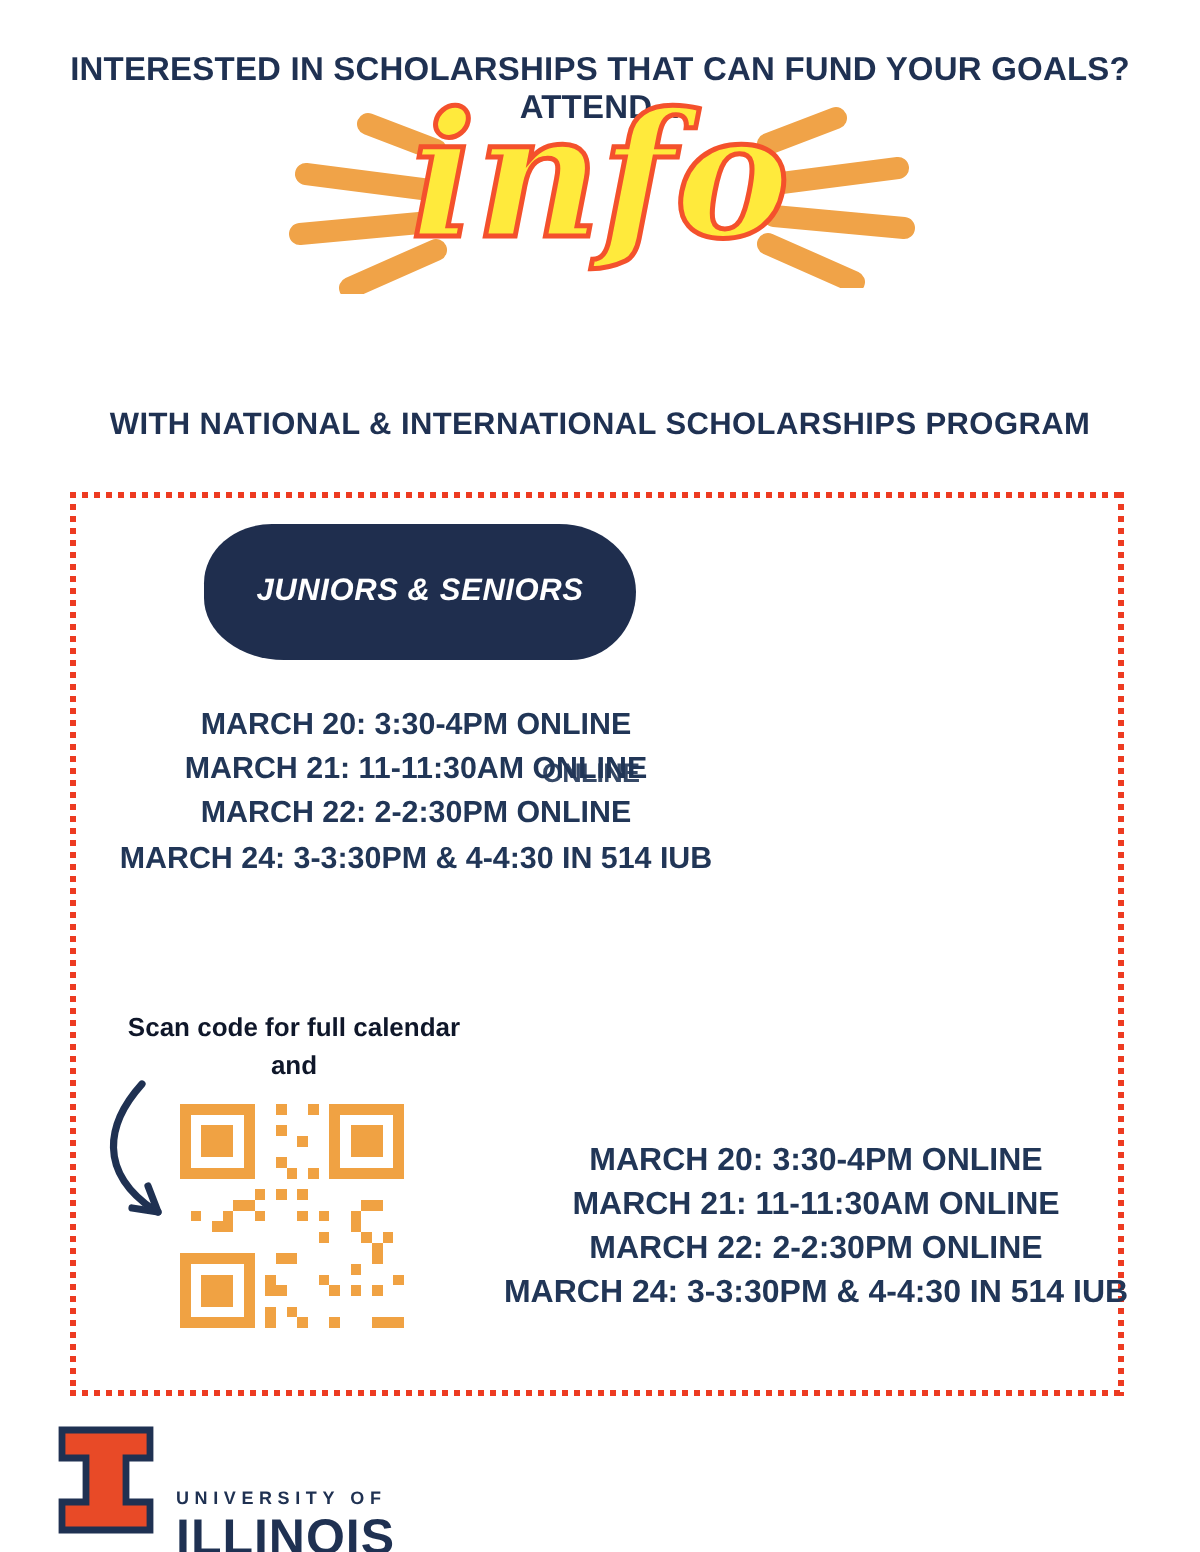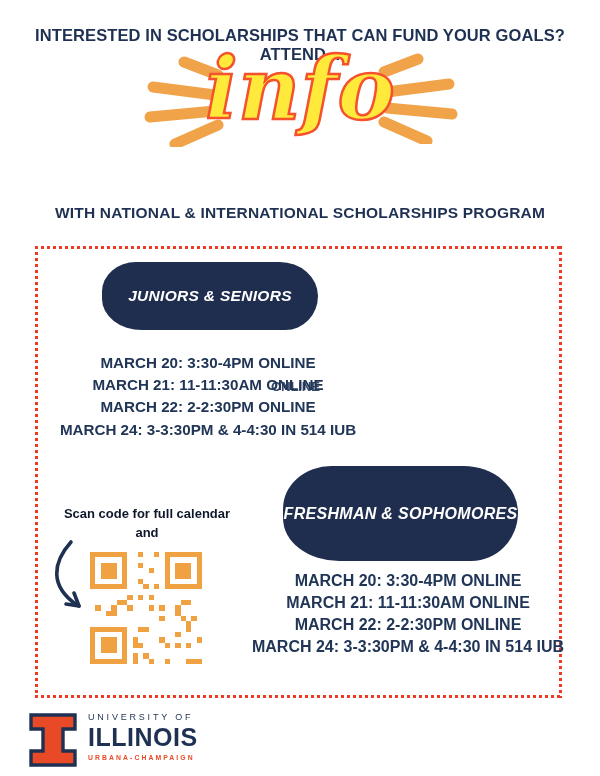--- a/index.html
+++ b/index.html
@@ -72,21 +72,21 @@
   .qr-svg{left:90px;top:552px;}
 
   
   .rays-left{left:128px;top:55px;}
   .rays-right{left:378px;top:52px;}
 
   
   .footer-logo{left:28px;top:710px;width:180px;height:58px;}
   .block-i{position:absolute;left:0;top:2px;}
   .wordmark{position:absolute;left:60px;top:2px;width:120px;}
-  .univ-of{font-weight:400;font-size:9px;letter-spacing:2.8px;color:#1f3152;white-space:nowrap;}
+  .univ-of{font-weight:700;font-size:9px;letter-spacing:2.8px;color:#1f3152;white-space:nowrap;margin-top:32px;}
   .illinois{font-weight:700;font-size:25px;letter-spacing:.5px;color:#1f3152;margin-top:1px;white-space:nowrap;}
   .urbana{font-weight:700;font-size:6.8px;letter-spacing:2.1px;color:#e84a27;margin-top:2px;white-space:nowrap;}
 
   .contact{
     left:352px;top:713px;width:236px;text-align:center;
     font-size:15.5px;line-height:22.5px;color:#1f3152;
   }
 </style>
 </head>
 <body>
@@ -207,23 +207,20 @@
       <rect x="8" y="19" width="1" height="1" fill="#f0a243"></rect>
       <rect x="10" y="19" width="1" height="1" fill="#f0a243"></rect>
       <rect x="8" y="20" width="1" height="1" fill="#f0a243"></rect>
       <rect x="11" y="20" width="1" height="1" fill="#f0a243"></rect>
       <rect x="14" y="20" width="1" height="1" fill="#f0a243"></rect>
       <rect x="18" y="20" width="1" height="1" fill="#f0a243"></rect>
       <rect x="19" y="20" width="1" height="1" fill="#f0a243"></rect>
       <rect x="20" y="20" width="1" height="1" fill="#f0a243"></rect>
     </svg>
 
-  <div class="abs pill pill-freshman">
-    <span>FRESHMAN &amp; SOPHOMORES</span>
-  </div>
 
   <div class="abs dates dates-freshman">
     <div class="date-line">MARCH 20: 3:30-4PM ONLINE</div>
     <div class="date-line">MARCH 21: 11-11:30AM ONLINE</div>
     <div class="date-line">MARCH 22: 2-2:30PM ONLINE</div>
     <div class="date-line">MARCH 24: 3-3:30PM &amp; 4-4:30 IN 514 IUB</div>
   </div>
 
   <div class="abs footer-logo">
     <svg class="block-i" width="50" height="56" viewBox="0 0 50 56">

